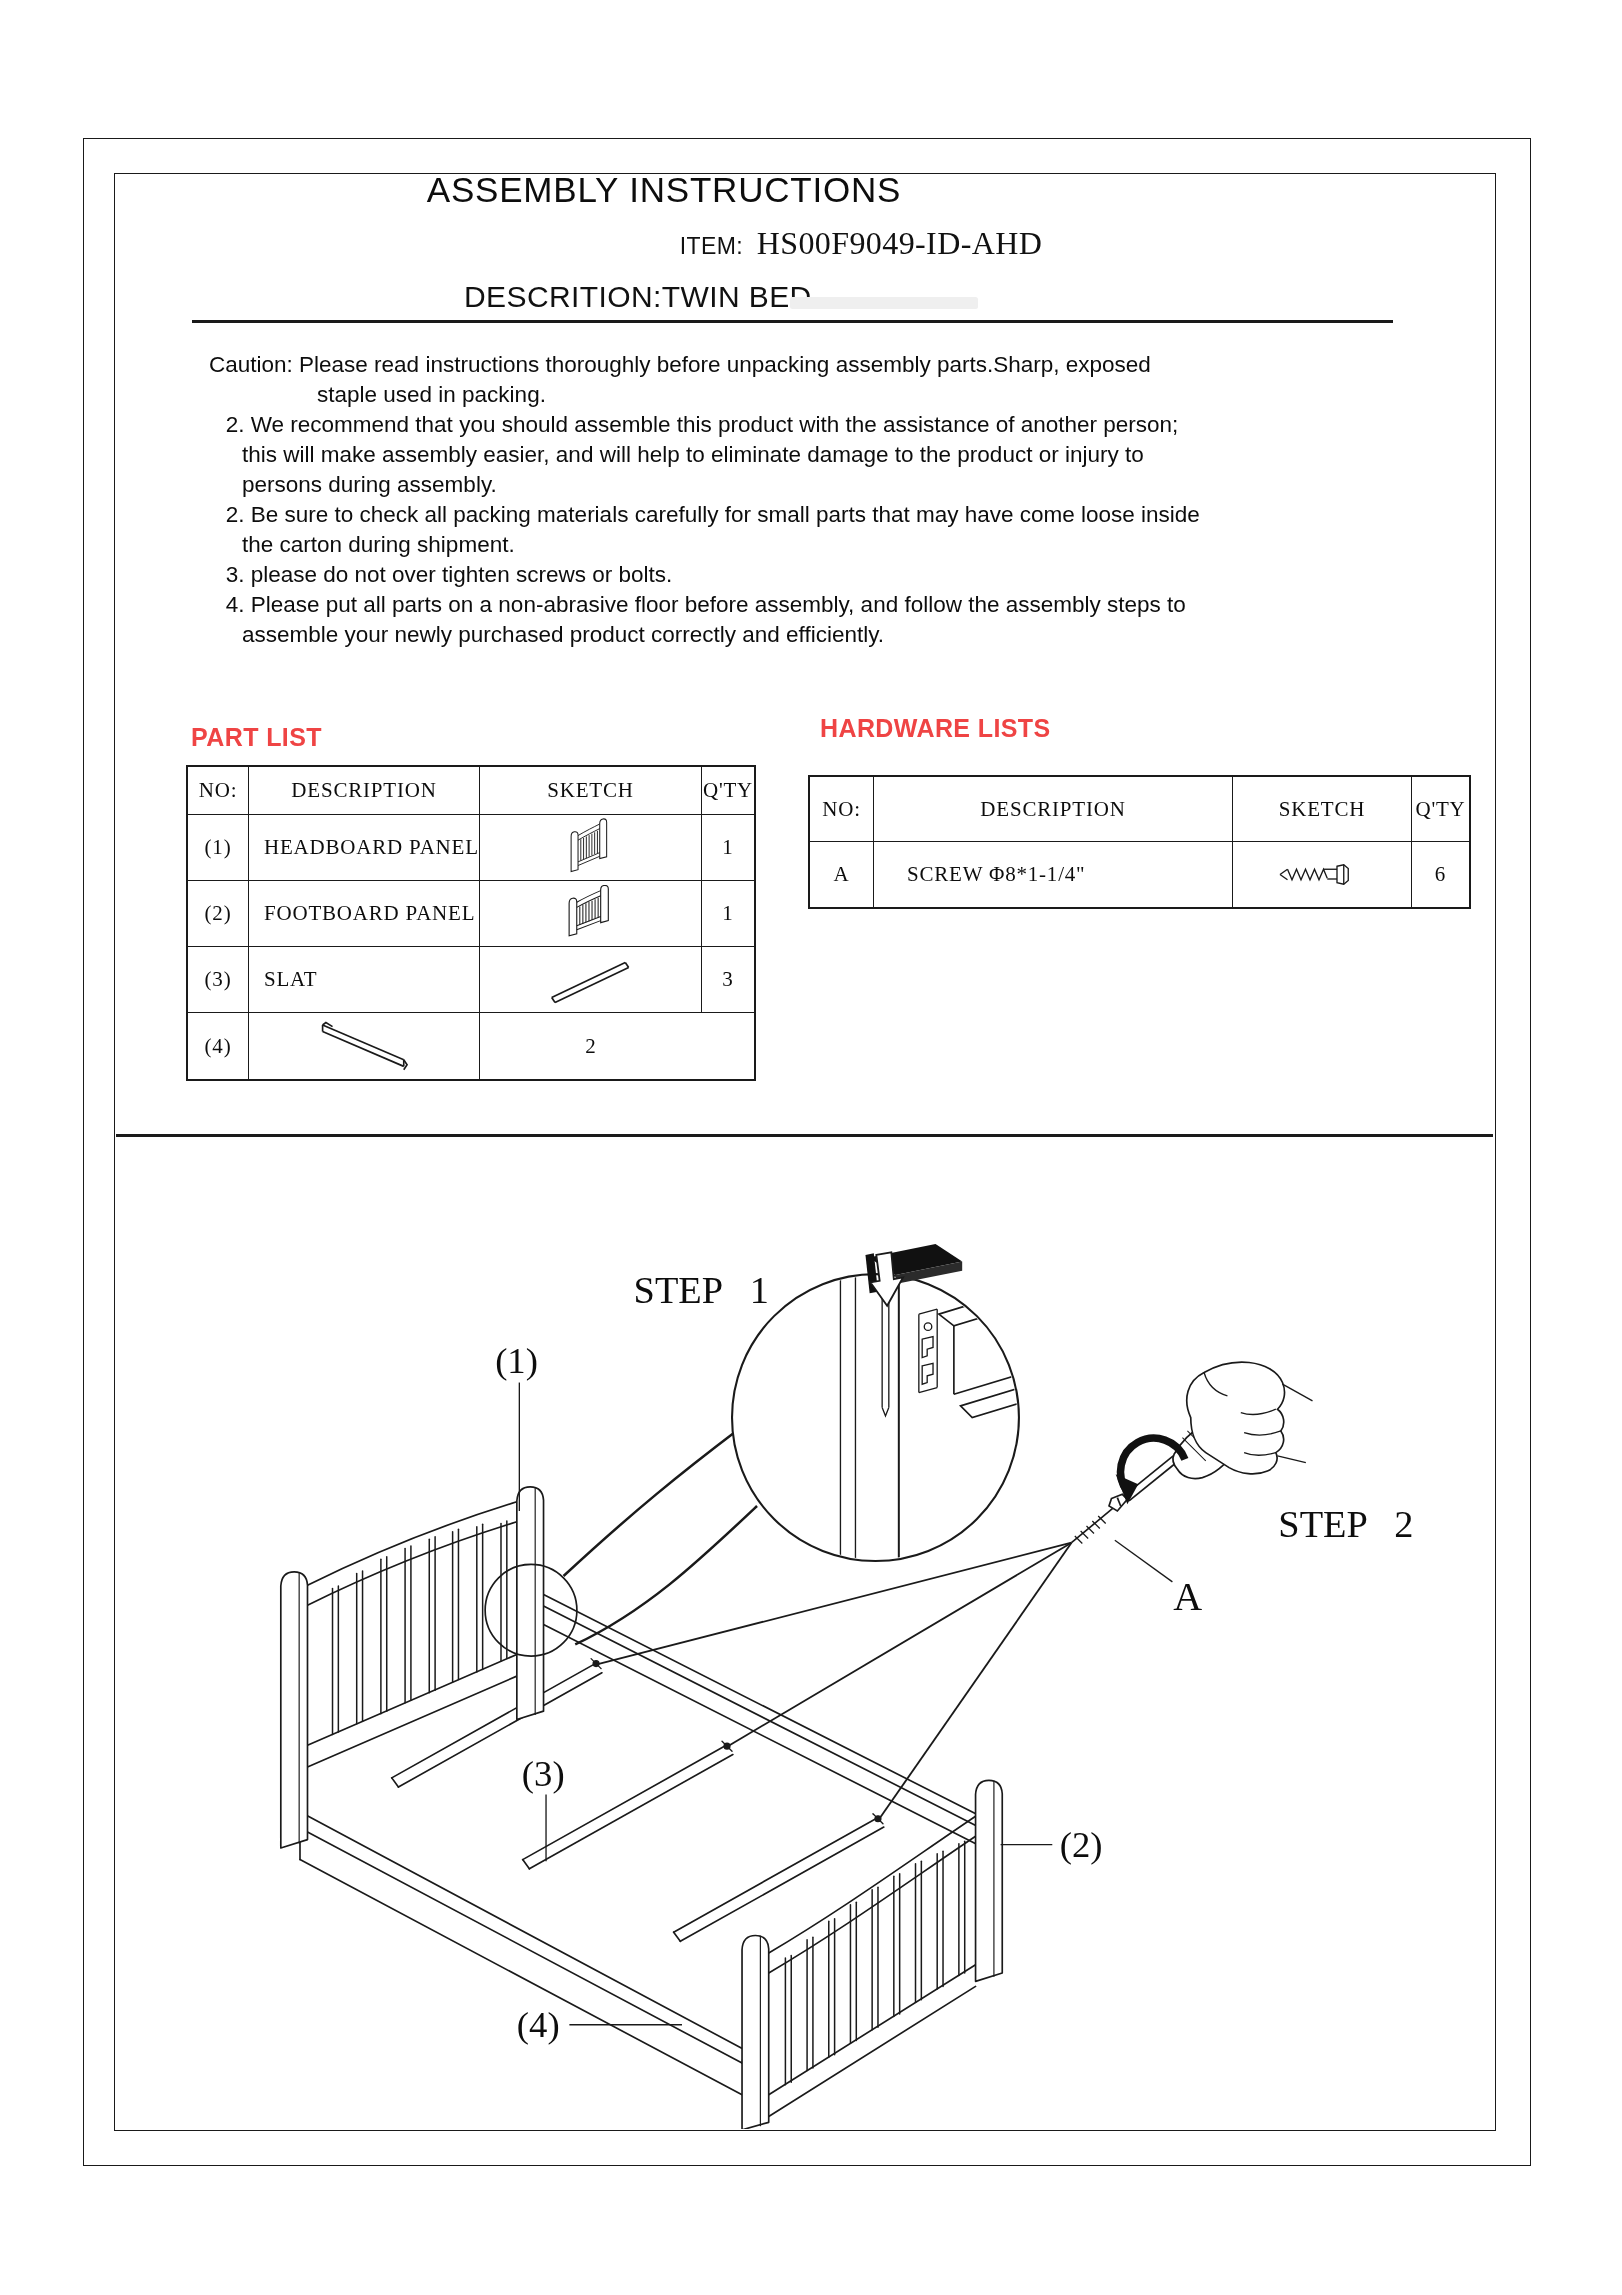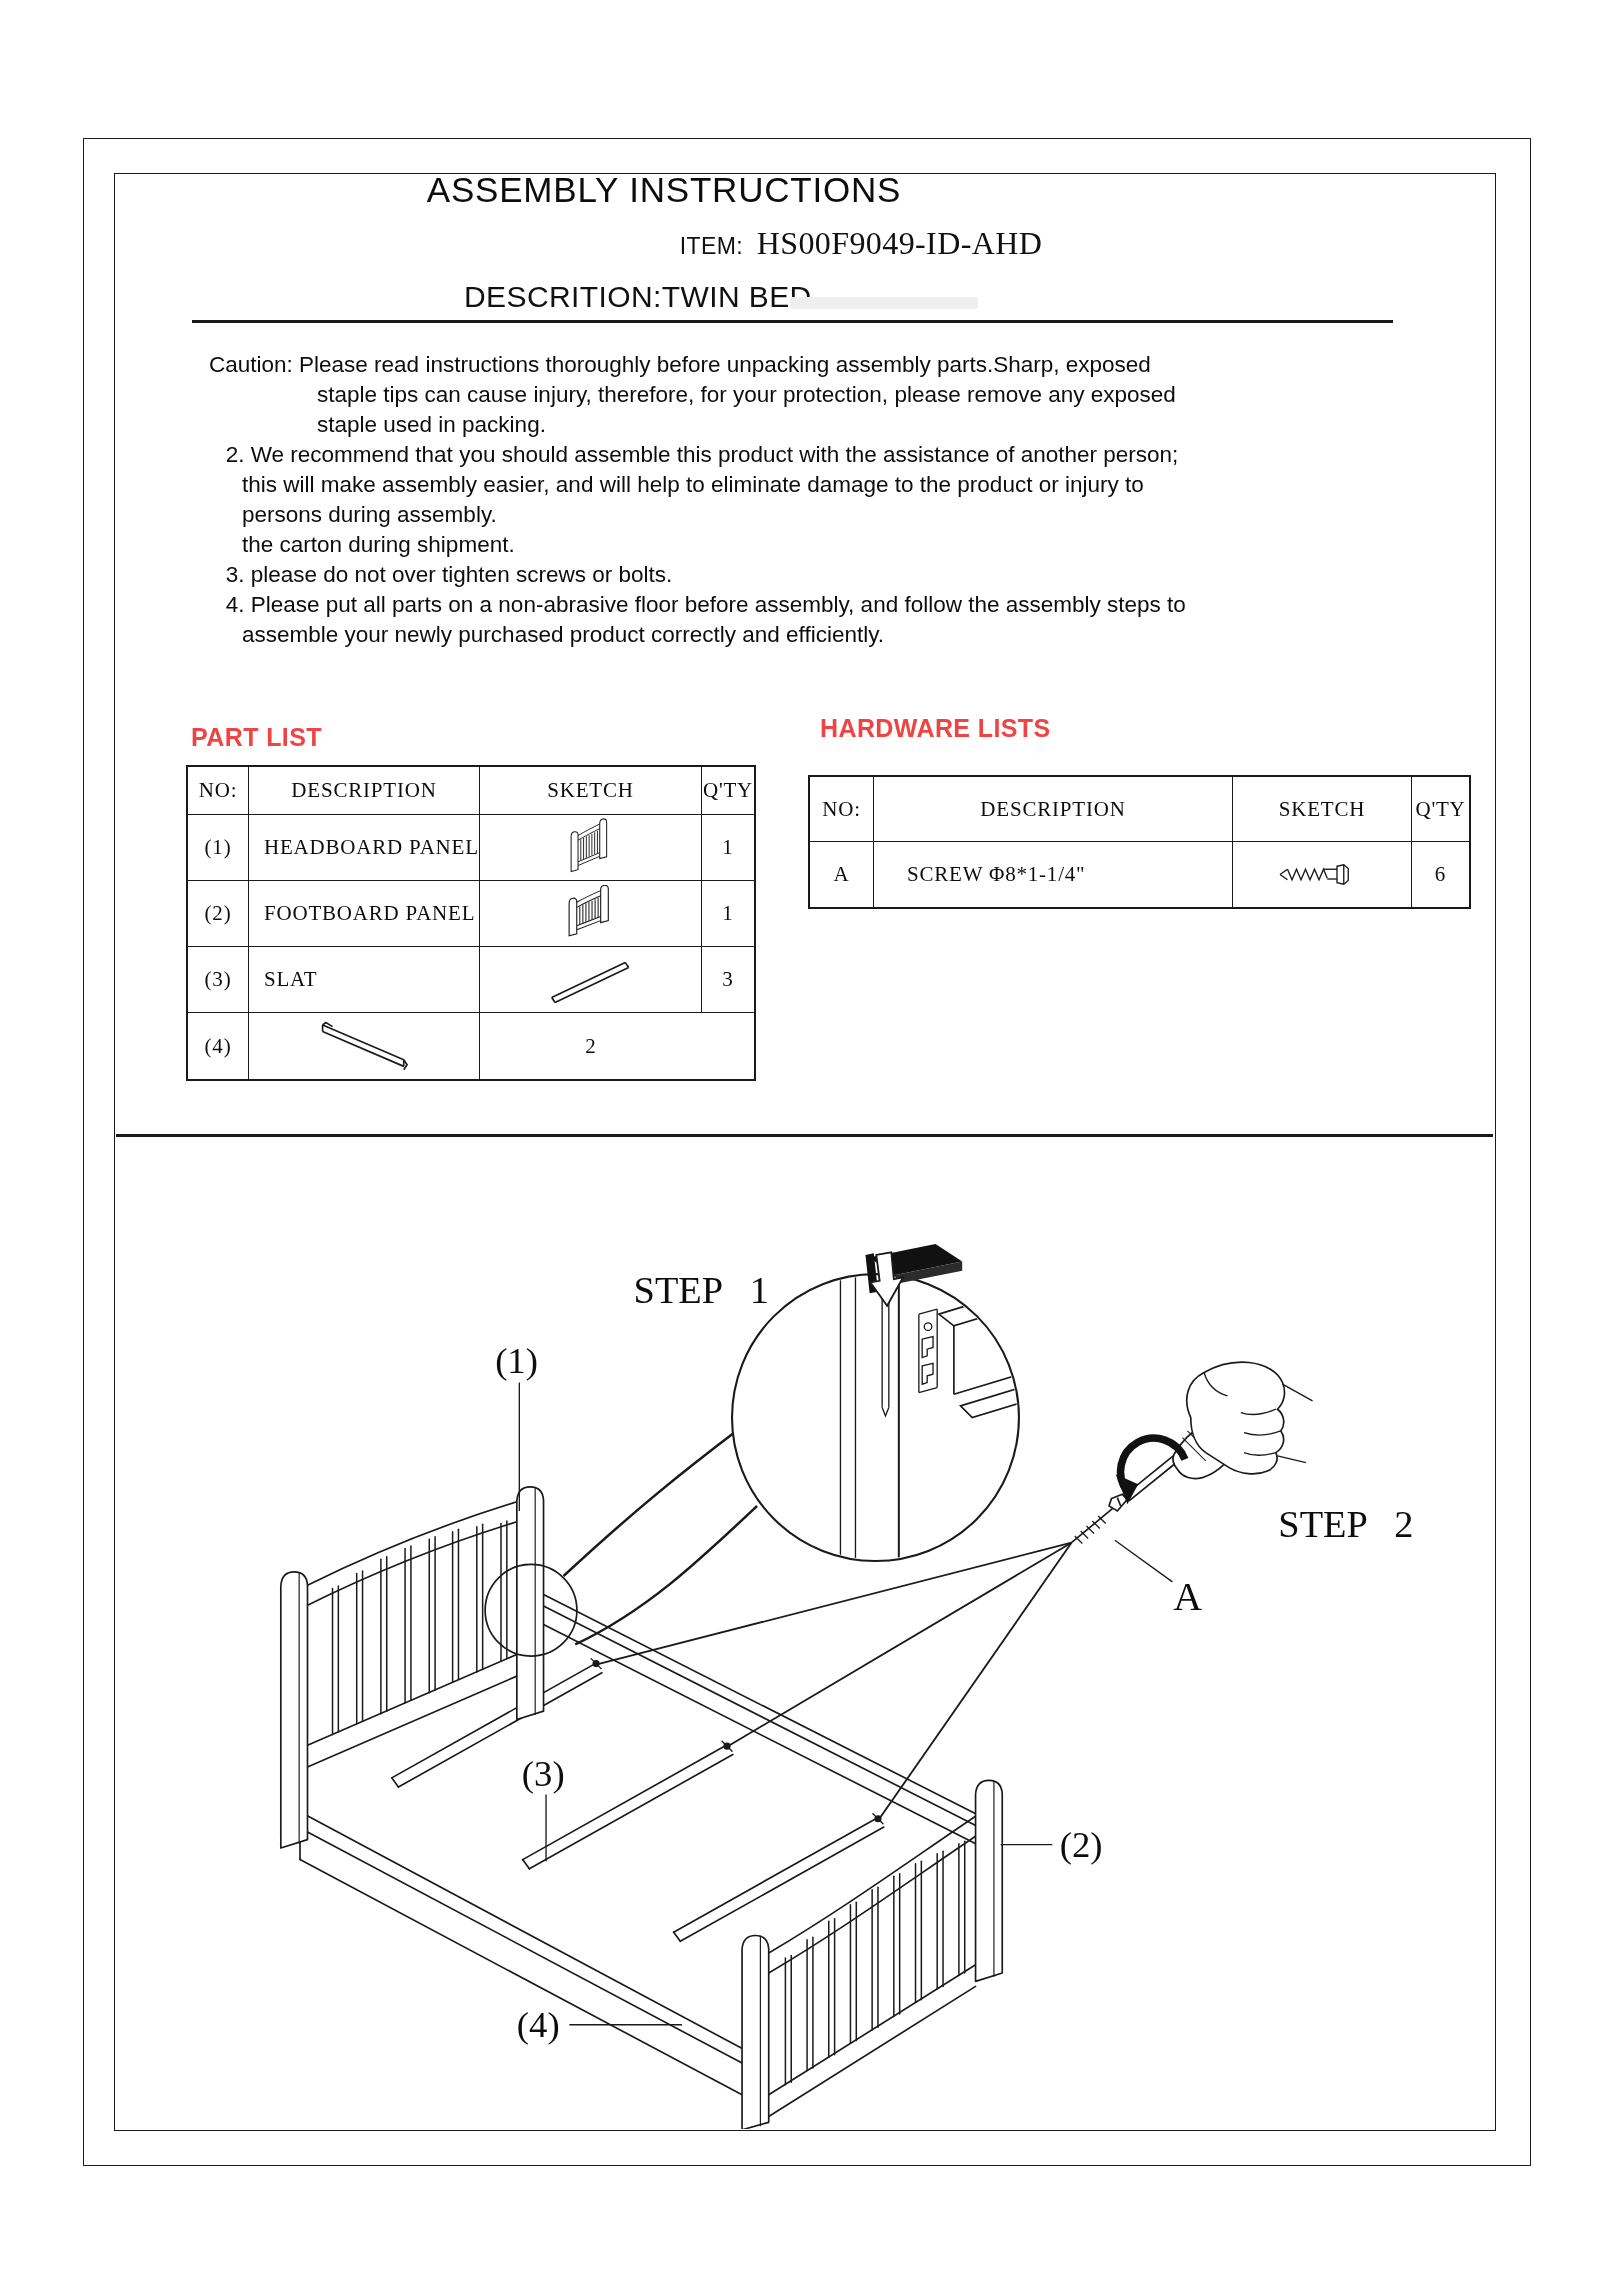--- a/index.html
+++ b/index.html
@@ -50,25 +50,25 @@
 <div class="abs item-row">
   <span class="item-label">ITEM:</span>
   <span class="item-value">HS00F9049-ID-AHD</span>
 </div>
 <div class="abs descr-title">DESCRITION:TWIN BED</div>
 <div class="abs ghost-smudge"></div>
 <div class="abs title-underline"></div>
 
 <div class="abs instr">
   <div>Caution: Please read instructions thoroughly before unpacking assembly parts.Sharp, exposed</div>
-  <div class="ind-caution">staple tips can cause injury, therefore, for your protection, please remove any exposed</div>
   <div class="ind-caution">staple used in packing.</div>
   <div class="ind-num">2. We recommend that you should assemble this product with the assistance of another person;</div>
   <div class="ind-numcont">this will make assembly easier, and will help to eliminate damage to the product or injury to</div>
   <div class="ind-numcont">persons during assembly.</div>
+  <div class="ind-num">2. Be sure to check all packing materials carefully for small parts that may have come loose inside</div>
   <div class="ind-numcont">the carton during shipment.</div>
   <div class="ind-num">3. please do not over tighten screws or bolts.</div>
   <div class="ind-num">4. Please put all parts on a non-abrasive floor before assembly, and follow the assembly steps to</div>
   <div class="ind-numcont">assemble your newly purchased product correctly and efficiently.</div>
 </div>
 
 <div class="abs list-heading" style="left:191px;top:723px;">PART LIST</div>
 <div class="abs ptable cad">
   <div class="cell hdr">NO:</div>
   <div class="cell hdr">DESCRIPTION</div>

